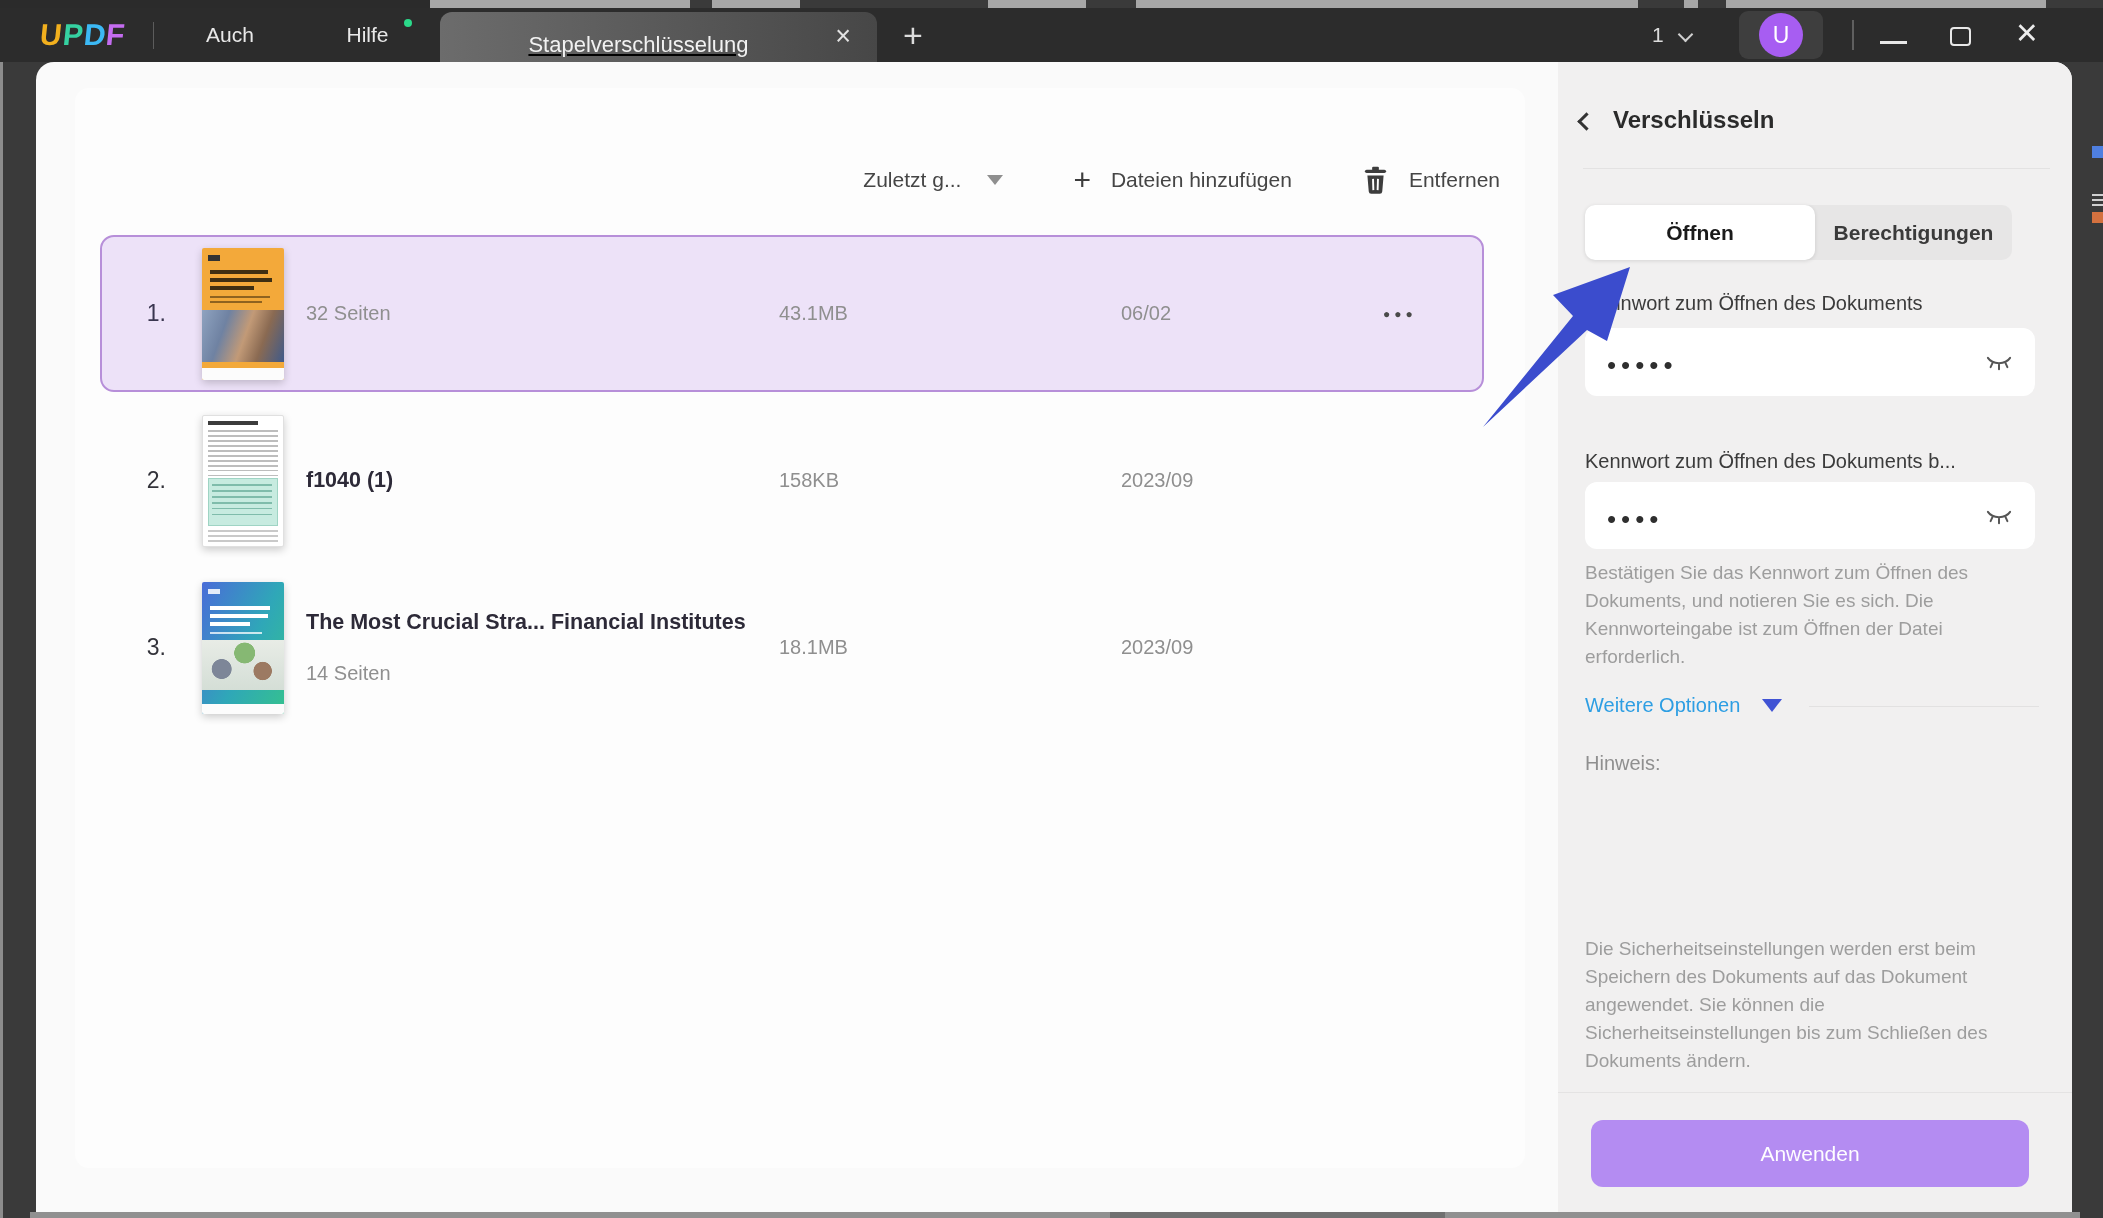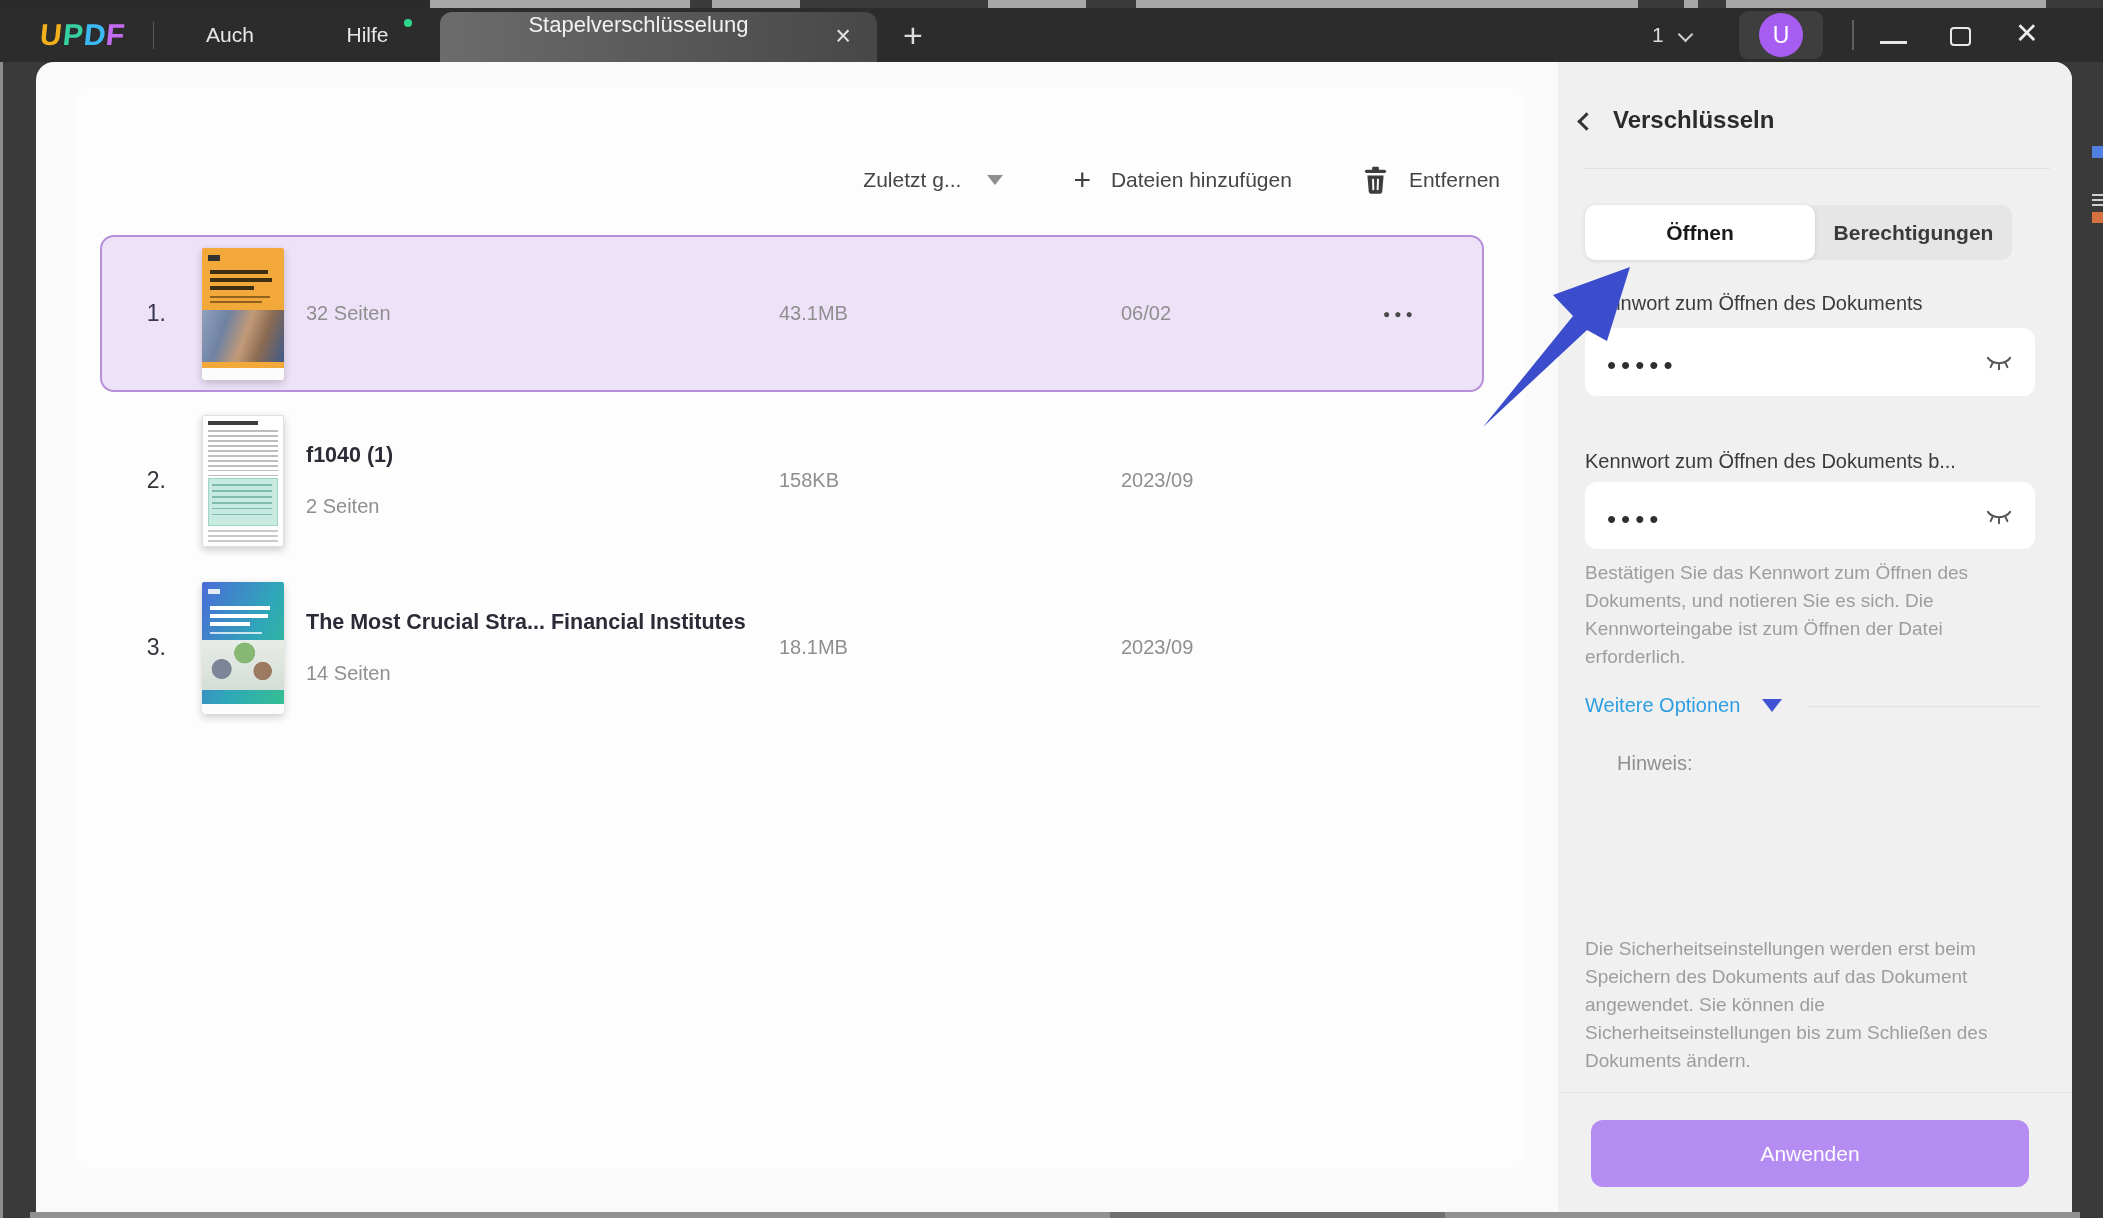--- a/index.html
+++ b/index.html
@@ -16,21 +16,21 @@
   .titlebar { position:absolute; left:0; top:8px; width:2103px; height:54px; background:#2c2c2c; }
   .logo { position:absolute; left:40px; top:10px; font-size:30px; font-weight:bold; letter-spacing:1px; }
   .logo span { display:inline-block; transform:skewX(-6deg); }
   .lg0{color:#f2b01e;} .lg1{color:#35d1a1;} .lg2{color:#3cb9f5;} .lg3{color:#c46cf0;}
   .tb-sep { position:absolute; top:14px; width:1px; height:27px; background:#5c5c5c; }
   .menu-item { position:absolute; top:0; height:54px; line-height:54px; text-align:center;
                color:#e8e8e8; font-size:21px; cursor:default; }
   .hilfe-dot { position:absolute; left:404px; top:11px; width:8px; height:8px; border-radius:50%; background:#2bd98a; }
   .doc-tab { position:absolute; left:440px; top:4px; width:437px; height:65px;
              background:linear-gradient(90deg,#6c6c6c,#474747); border-radius:12px 12px 0 0;
-             display:flex; align-items:flex-start; justify-content:center; }
+             display:flex; align-items:center; justify-content:center;text-decoration:underline; }
   .doc-tab-title { color:#f2f2f2; font-size:22px; margin-right:40px; }
   .tab-close { position:absolute; right:26px; top:9px; color:#e3e3e3; font-size:27px; line-height:30px; }
   .new-tab { position:absolute; left:903px; top:6px; color:#dcdcdc; font-size:34px; font-weight:300; line-height:42px; }
   .page-count { position:absolute; left:1652px; top:0; height:54px; line-height:54px; color:#dcdcdc; font-size:21px; }
   .page-chevron { position:absolute; left:1680px; top:21px; width:11px; height:11px;
                   border-right:2px solid #cfcfcf; border-bottom:2px solid #cfcfcf; transform:rotate(45deg); }
   .avatar-box { position:absolute; left:1739px; top:3px; width:84px; height:48px; background:#3e3e3e;
                 border-radius:9px; display:flex; align-items:center; justify-content:center; }
   .avatar { width:44px; height:44px; border-radius:50%; background:#a75df2; color:#fff;
             font-size:23px; display:flex; align-items:center; justify-content:center; }
@@ -124,21 +124,21 @@
   .pw-field { position:absolute; left:27px; width:450px; height:68px; background:#fff; border-radius:12px;
               display:flex; align-items:center; padding:0 22px; }
   .pw-dots { font-size:26px; letter-spacing:5px; color:#2f2f2f; line-height:68px; margin-top:6px; }
   .pw-eye { margin-left:auto; }
   .panel-para { position:absolute; left:27px; width:425px; font-size:19px; line-height:28px; color:#9d9d9d; }
   .more-row { position:absolute; left:27px; top:632px; display:flex; align-items:center; gap:22px; }
   .more-link { font-size:20px; color:#2d9ee3; }
   .more-tri { width:0; height:0; border-left:10px solid transparent; border-right:10px solid transparent;
               border-top:13px solid #4053d4; }
   .more-div { position:absolute; left:251px; top:644px; width:230px; height:1px; background:#e2e1e1; }
-  .note-title { position:absolute; left:27px; top:690px; font-size:20px; color:#8f8f8f;margin-left:32px; }
+  .note-title { position:absolute; left:27px; top:690px; font-size:20px; color:#8f8f8f; }
   .panel-div2 { position:absolute; left:0; top:1030px; width:514px; height:1px; background:#e4e3e3; }
   .apply-btn { position:absolute; left:33px; top:1058px; width:438px; height:67px; background:#b48cf2;
                border-radius:12px; border:none; color:#fefdff; font-size:21px;
                font-family:"Liberation Sans",sans-serif; display:flex; align-items:center; justify-content:center; }
 
   
   .arrow-svg { position:absolute; left:1460px; top:255px; z-index:50; pointer-events:none; }
 
   
   .speck { position:absolute; z-index:5; }
@@ -240,21 +240,20 @@
             <div class="thumb thumb2">
           <div class="t-el t2-h1"></div>
               <div class="t-el t2-lines"></div>
               <div class="t-el t2-teal"></div>
           <div class="t-el t2-tlines"></div>
               <div class="t-el t2-lines2"></div>
         </div>
           </div>
         <div class="row-textcol">
           <div class="row-title">f1040 (1)</div>
-          <div class="row-pages">2 Seiten</div>
         </div>
         <div class="row-size">158KB</div>
         <div class="row-date">2023/09</div>
         <div></div>
       </div>
 
       <div class="file-row">
         <div class="row-num" style="color:#33333a;">3.</div>
         <div>
             <div class="thumb thumb3">

